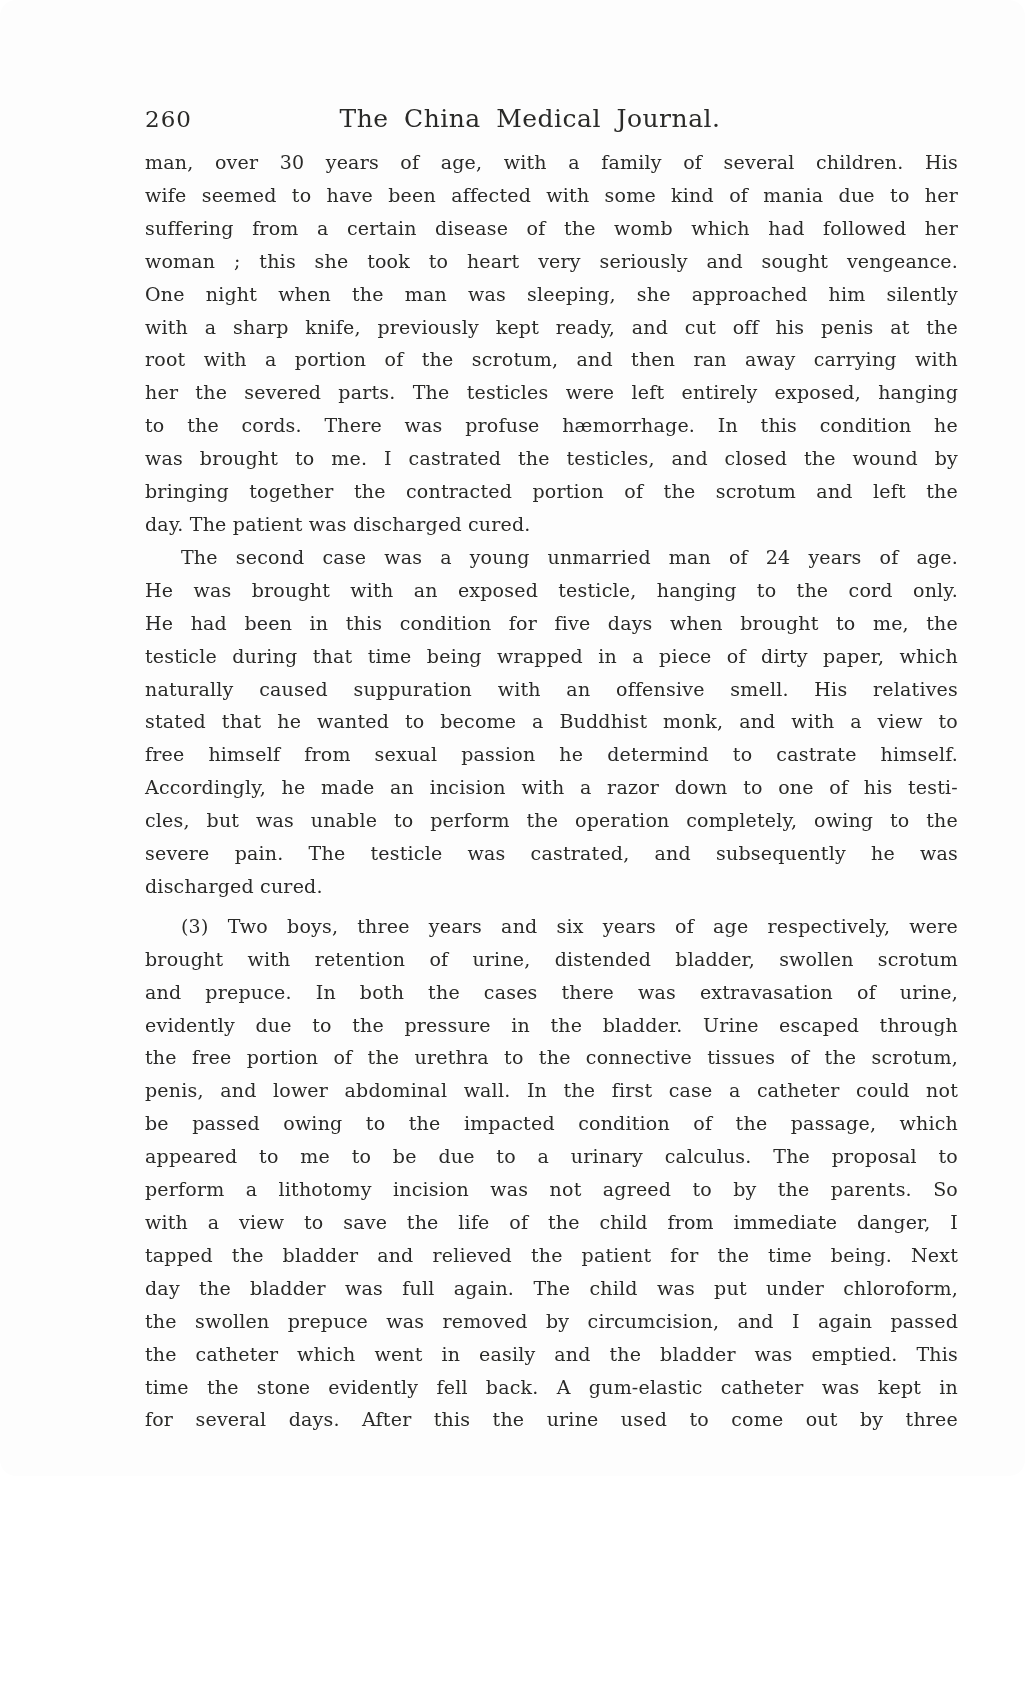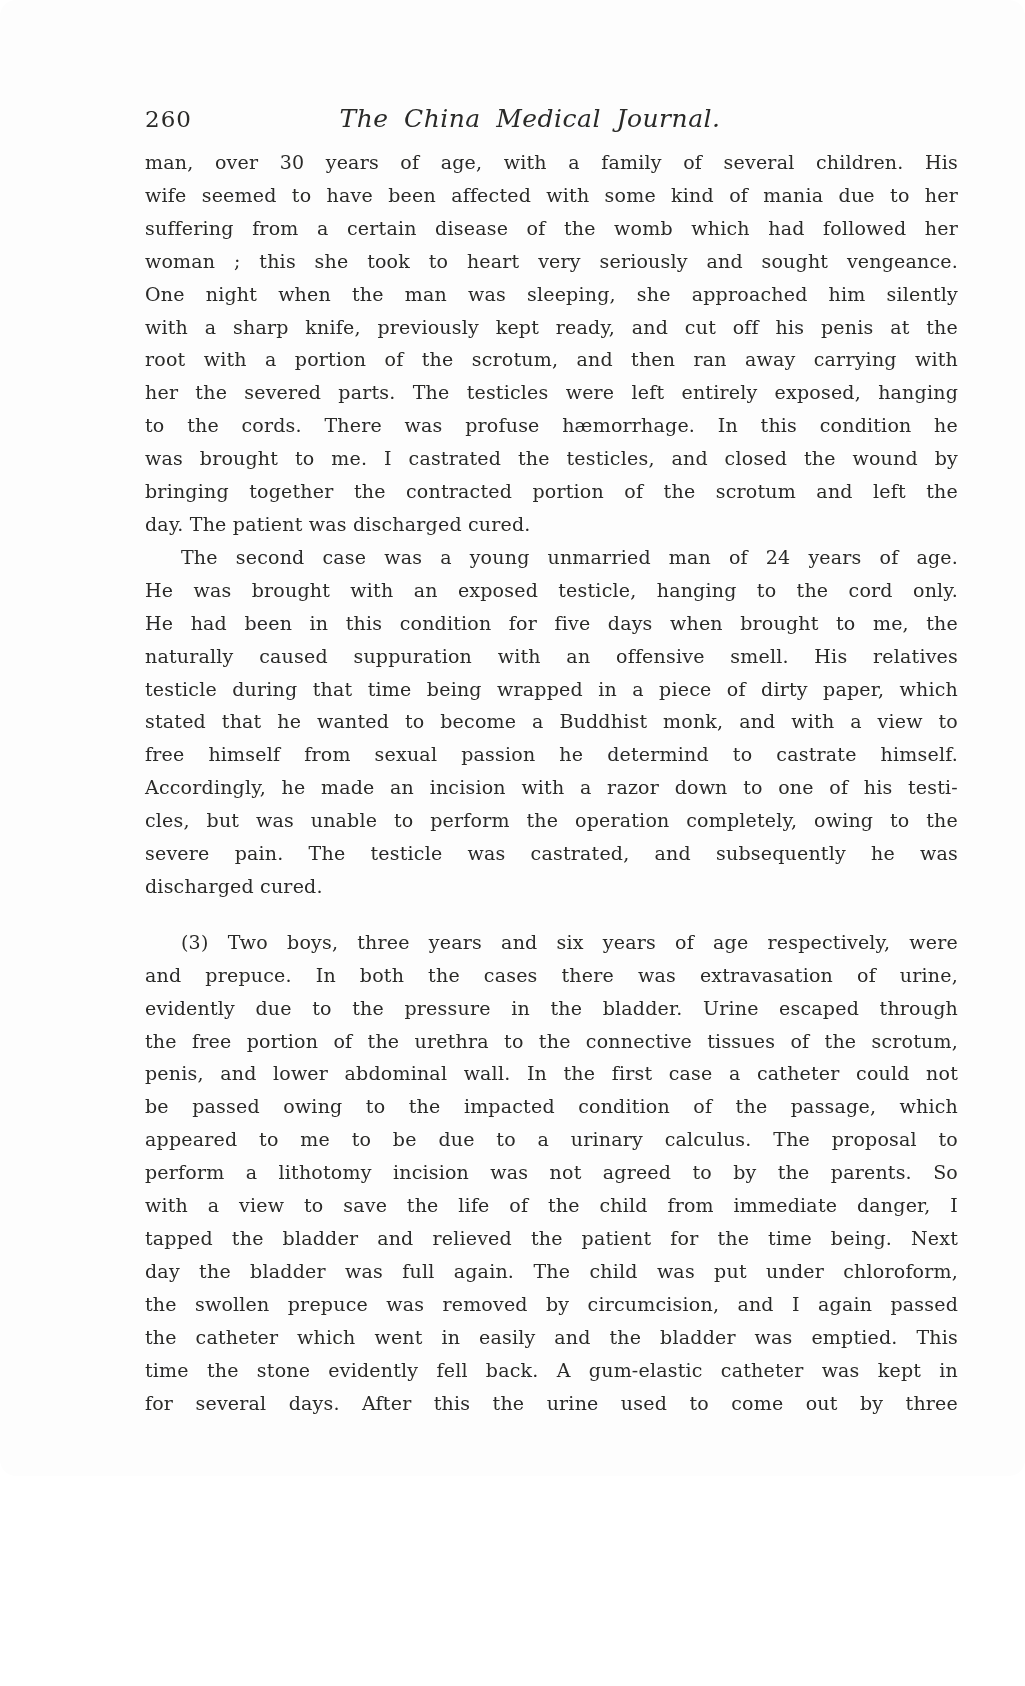--- a/index.html
+++ b/index.html
@@ -28,21 +28,20 @@
   .page-number {
     position: absolute;
     left: 145px;
     top: 2px;
     font-size: 23px;
     letter-spacing: 1px;
   }
   .journal-title {
     display: block;
     text-align: center;
-    font-style: italic;
     font-size: 25px;
     letter-spacing: 0.5px;
     word-spacing: 7px;
     padding-left: 35px;
   }
   .article-body {
     position: absolute;
     top: 146px;
     left: 145px;
     width: 813px;
@@ -93,31 +92,32 @@
         <div class="line">her the severed parts. The testicles were left entirely exposed, hanging</div>
         <div class="line">to the cords. There was profuse hæmorrhage. In this condition he</div>
         <div class="line">was brought to me. I castrated the testicles, and closed the wound by</div>
         <div class="line">bringing together the contracted portion of the scrotum and left the</div>
         <div class="line flush-left">day. The patient was discharged cured.</div>
       </div>
       <div class="paragraph">
         <div class="line first-indent">The second case was a young unmarried man of 24 years of age.</div>
         <div class="line">He was brought with an exposed testicle, hanging to the cord only.</div>
         <div class="line">He had been in this condition for five days when brought to me, the</div>
+        <div class="line">testicle during that time being wrapped in a piece of dirty paper, which</div>
         <div class="line">naturally caused suppuration with an offensive smell. His relatives</div>
-        <div class="line">testicle during that time being wrapped in a piece of dirty paper, which</div>
         <div class="line">stated that he wanted to become a Buddhist monk, and with a view to</div>
         <div class="line">free himself from sexual passion he determind to castrate himself.</div>
         <div class="line">Accordingly, he made an incision with a razor down to one of his testi-</div>
         <div class="line">cles, but was unable to perform the operation completely, owing to the</div>
         <div class="line">severe pain. The testicle was castrated, and subsequently he was</div>
         <div class="line flush-left">discharged cured.</div>
       </div>
-      <div class="paragraph" style="margin-top: 23px;">
+      <div class="paragraph" style="margin-top: 7px;">
         <div class="line first-indent">(3) Two boys, three years and six years of age respectively, were</div>
+        <div class="line">brought with retention of urine, distended bladder, swollen scrotum</div>
         <div class="line">and prepuce. In both the cases there was extravasation of urine,</div>
         <div class="line">evidently due to the pressure in the bladder. Urine escaped through</div>
         <div class="line">the free portion of the urethra to the connective tissues of the scrotum,</div>
         <div class="line">penis, and lower abdominal wall. In the first case a catheter could not</div>
         <div class="line">be passed owing to the impacted condition of the passage, which</div>
         <div class="line">appeared to me to be due to a urinary calculus. The proposal to</div>
         <div class="line">perform a lithotomy incision was not agreed to by the parents. So</div>
         <div class="line">with a view to save the life of the child from immediate danger, I</div>
         <div class="line">tapped the bladder and relieved the patient for the time being. Next</div>
         <div class="line">day the bladder was full again. The child was put under chloroform,</div>

